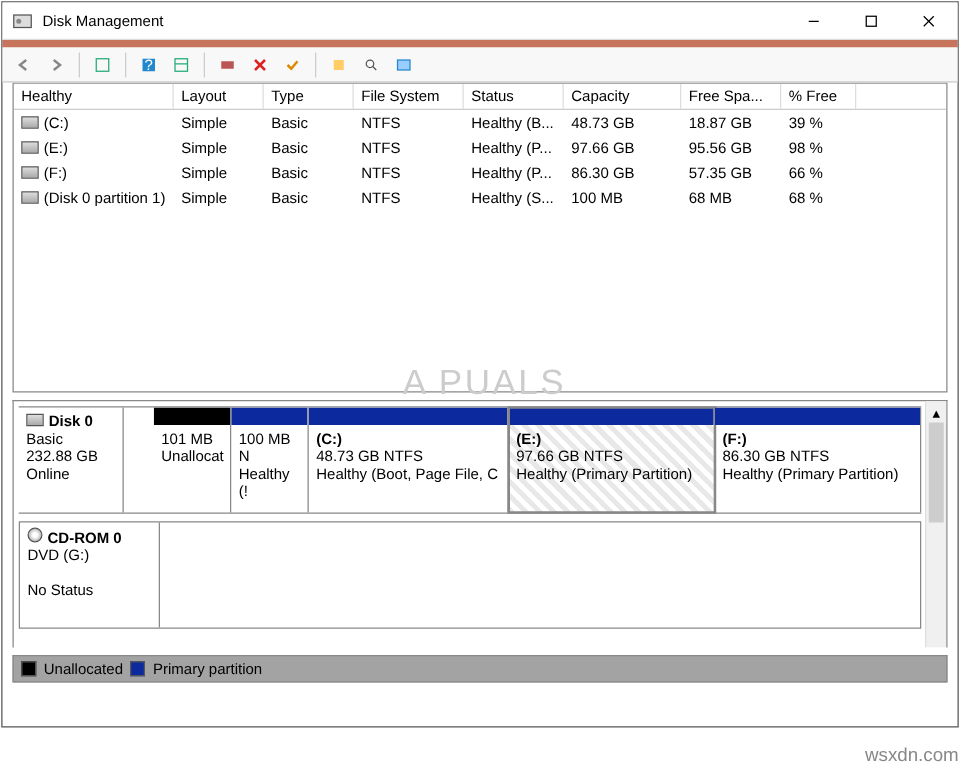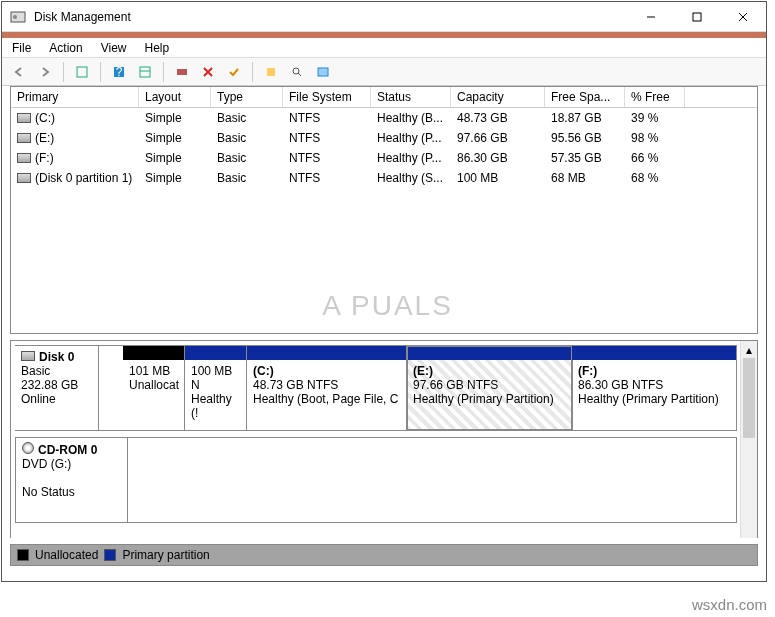--- a/index.html
+++ b/index.html
@@ -241,26 +241,20 @@
       <div class="win-btn">
         <svg width="10" height="10">
             <line x1="1" y1="1" x2="9" y2="9" stroke="#000"></line>
             <line x1="9" y1="1" x2="1" y2="9" stroke="#000"></line>
           </svg>
       </div>
     </div>
   </div>
   <div class="accent-strip"></div>
 
-  <div class="menubar">
-    <span class="menuitem">File</span>
-    <span class="menuitem">Action</span>
-    <span class="menuitem">View</span>
-    <span class="menuitem">Help</span>
-  </div>
 
   <div class="toolbar">
     <div class="tbtn">
         <svg width="14" height="14">
           <path d="M9 3 L4 7 L9 11" fill="none" stroke="#888" stroke-width="2"></path>
         </svg>
       </div>
     <div class="tbtn">
         <svg width="14" height="14">
           <path d="M5 3 L10 7 L5 11" fill="none" stroke="#888" stroke-width="2"></path>
@@ -318,21 +312,21 @@
         <svg width="14" height="14">
           <rect x="2" y="3" width="10" height="8" fill="#9cf" stroke="#28c"></rect>
         </svg>
       </div>
   </div>
 
   <div class="content">
 
     <div class="vol-table">
       <div class="vt-head">
-        <div class="vt-cell c-vol">Primary</div>
+        <div class="vt-cell c-vol">Healthy</div>
         <div class="vt-cell c-lay">Layout</div>
         <div class="vt-cell c-typ">Type</div>
         <div class="vt-cell c-fs">File System</div>
         <div class="vt-cell c-st">Status</div>
         <div class="vt-cell c-cap">Capacity</div>
         <div class="vt-cell c-fre">Free Spa...</div>
         <div class="vt-cell c-pct">% Free</div>
       </div>
       <div class="vt-body" id="vt-body">
           <div class="vt-row">

